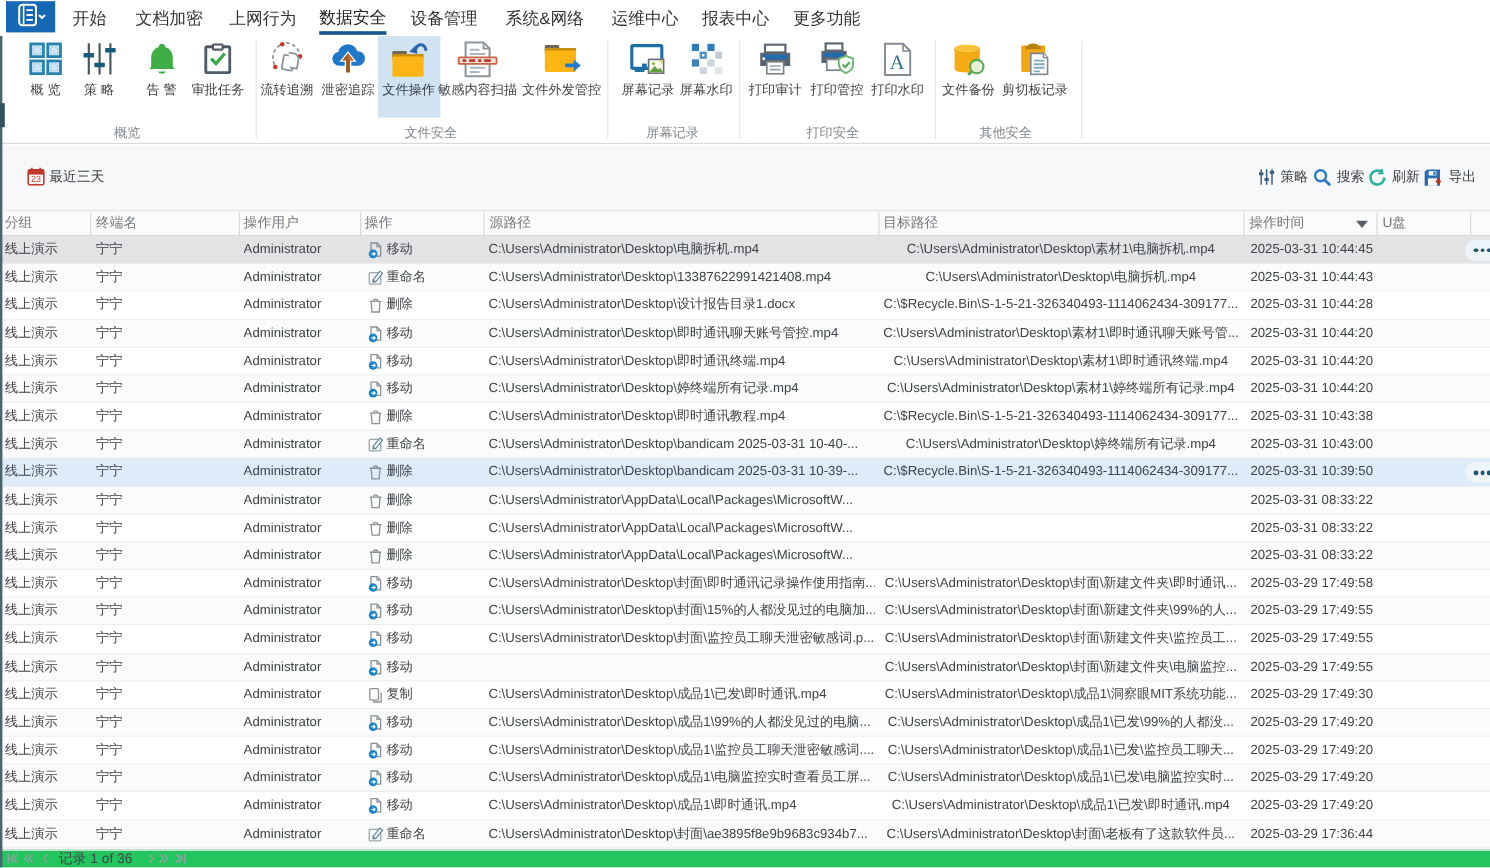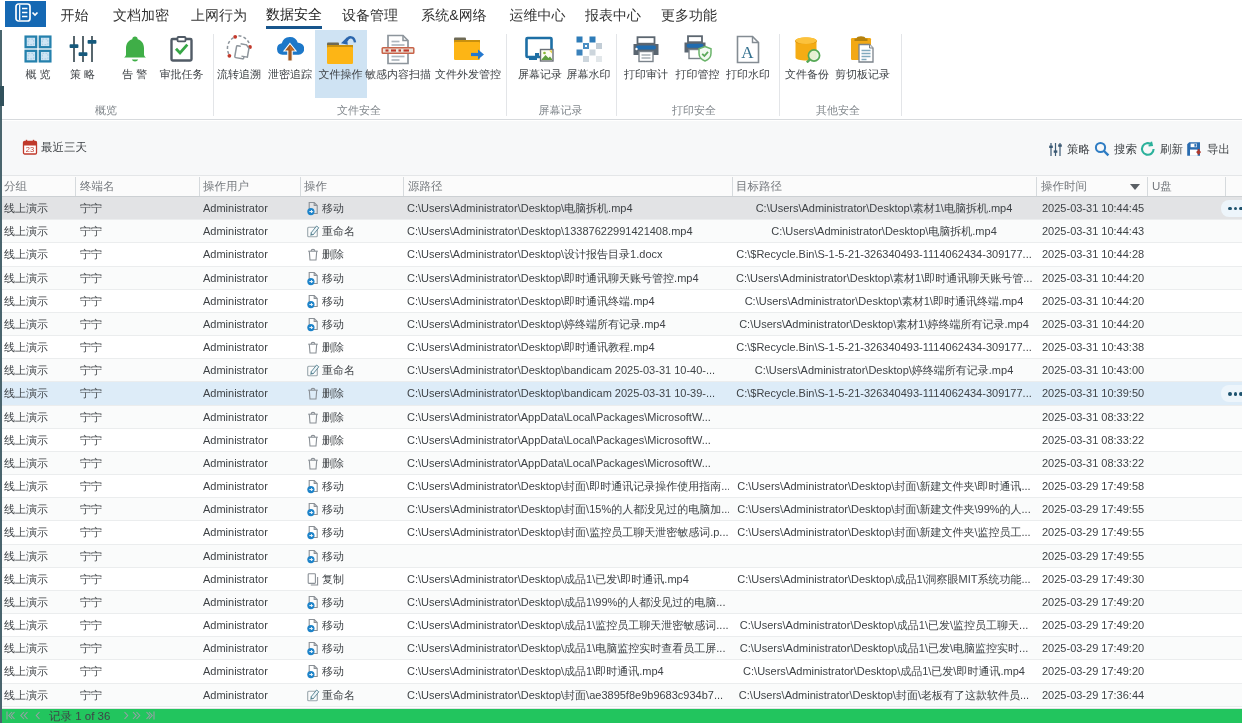--- a/index.html
+++ b/index.html
@@ -14,21 +14,21 @@
 #ribbon { position:absolute; left:0; top:30px; width:1242px; height:90px; background:#fff; border-bottom:1px solid #d7dadd; }
 .rbtn { position:absolute; top:2px; transform:translateX(-50%); text-align:center; }
 .rbtn.sel { background:#cfe3f3; padding:0 4px; margin:0; top:0; padding-top:2px; height:68px; }
 .ric { height:34px; display:flex; align-items:center; justify-content:center; }
 .rlb { font-size:11px; color:#3f4347; white-space:nowrap; margin-top:1px; }
 .rsep { position:absolute; top:4px; height:82px; width:1px; background:#e3e5e8; }
 .rgrp { position:absolute; top:73px; transform:translateX(-50%); font-size:11px; color:#81878c; }
 
 #toolband { position:absolute; left:0; top:121px; width:1242px; height:54px; background:#f7f8f9; }
 #filterbtn { position:absolute; left:22px; top:14px; height:24px; display:flex; align-items:center; gap:3px; font-size:11.5px; color:#3f4347;text-align:center; }
-.ti { position:absolute; top:19px; height:18px; display:flex; align-items:center; gap:4px; font-size:11.5px; color:#3f4347; }
+.ti { position:absolute; top:19px; height:18px; display:flex; align-items:flex-start; gap:4px; font-size:11.5px; color:#3f4347; }
 
 #thead { position:absolute; left:0; top:175px; width:1242px; height:22px; background:#fbfbfb; border-top:1px solid #e4e6e8; border-bottom:1px solid #ccd0d3; }
 #thead .h { position:absolute; top:0; line-height:21px; font-size:11.5px; color:#75797e; white-space:nowrap; }
 #thead .hs { position:absolute; top:1px; height:19px; width:1px; background:#d6dadd; }
 #tsort { position:absolute; left:1130px; top:8px; width:0; height:0; border-left:5px solid transparent; border-right:5px solid transparent; border-top:6px solid #5a5f64; }
 #tbody { position:absolute; left:0; top:197px; width:984px; height:511px; }
 .row { position:relative; width:1242px; height:23.18px; background:#fff; border-bottom:1px solid #ebedee; }
 .row:nth-child(even) { background:#fafbfb; }
 .row.rsel { background:#e2e3e5; }
 .row.rhov { background:#ddecf8; }
@@ -616,20 +616,21 @@
         <span class="c c1">线上演示</span>
         <span class="c c2">宁宁</span>
         <span class="c c3">Administrator</span>
         <span class="opic"><svg width="14" height="15" viewBox="0 0 14 15">
             <path d="M3.2 1.5 H8.2 L11.2 4.5 V12.5 H3.2 Z" fill="none" stroke="#8a9096" stroke-width="1.1"></path>
             <path d="M8.2 1.5 V4.5 H11.2" fill="none" stroke="#8a9096" stroke-width="1.1"></path>
             <circle cx="4.9" cy="10.6" r="3.6" fill="#1d83c9"></circle>
             <path d="M3.4 10.6 H6.2 M5.2 9.2 L6.6 10.6 L5.2 12" stroke="#fff" stroke-width="1" fill="none"></path>
           </svg></span>
         <span class="c c4">移动</span>
+        <span class="c c6">C:\Users\Administrator\Desktop\封面\新建文件夹\电脑监控...</span>
         <span class="c c7">2025-03-29 17:49:55</span>
       </div>
 <div class="row">
         <span class="c c1">线上演示</span>
         <span class="c c2">宁宁</span>
         <span class="c c3">Administrator</span>
         <span class="opic"><svg width="14" height="15" viewBox="0 0 14 15">
             <rect x="2.2" y="1.8" width="7.2" height="9.6" rx="0.8" fill="none" stroke="#8a9096" stroke-width="1.1"></rect>
             <path d="M4.8 13 H11.6 V5" fill="none" stroke="#8a9096" stroke-width="1.1"></path>
           </svg></span>
@@ -643,20 +644,21 @@
         <span class="c c2">宁宁</span>
         <span class="c c3">Administrator</span>
         <span class="opic"><svg width="14" height="15" viewBox="0 0 14 15">
             <path d="M3.2 1.5 H8.2 L11.2 4.5 V12.5 H3.2 Z" fill="none" stroke="#8a9096" stroke-width="1.1"></path>
             <path d="M8.2 1.5 V4.5 H11.2" fill="none" stroke="#8a9096" stroke-width="1.1"></path>
             <circle cx="4.9" cy="10.6" r="3.6" fill="#1d83c9"></circle>
             <path d="M3.4 10.6 H6.2 M5.2 9.2 L6.6 10.6 L5.2 12" stroke="#fff" stroke-width="1" fill="none"></path>
           </svg></span>
         <span class="c c4">移动</span>
         <span class="c c5">C:\Users\Administrator\Desktop\成品1\99%的人都没见过的电脑...</span>
+        <span class="c c6">C:\Users\Administrator\Desktop\成品1\已发\99%的人都没...</span>
         <span class="c c7">2025-03-29 17:49:20</span>
       </div>
 <div class="row">
         <span class="c c1">线上演示</span>
         <span class="c c2">宁宁</span>
         <span class="c c3">Administrator</span>
         <span class="opic"><svg width="14" height="15" viewBox="0 0 14 15">
             <path d="M3.2 1.5 H8.2 L11.2 4.5 V12.5 H3.2 Z" fill="none" stroke="#8a9096" stroke-width="1.1"></path>
             <path d="M8.2 1.5 V4.5 H11.2" fill="none" stroke="#8a9096" stroke-width="1.1"></path>
             <circle cx="4.9" cy="10.6" r="3.6" fill="#1d83c9"></circle>

